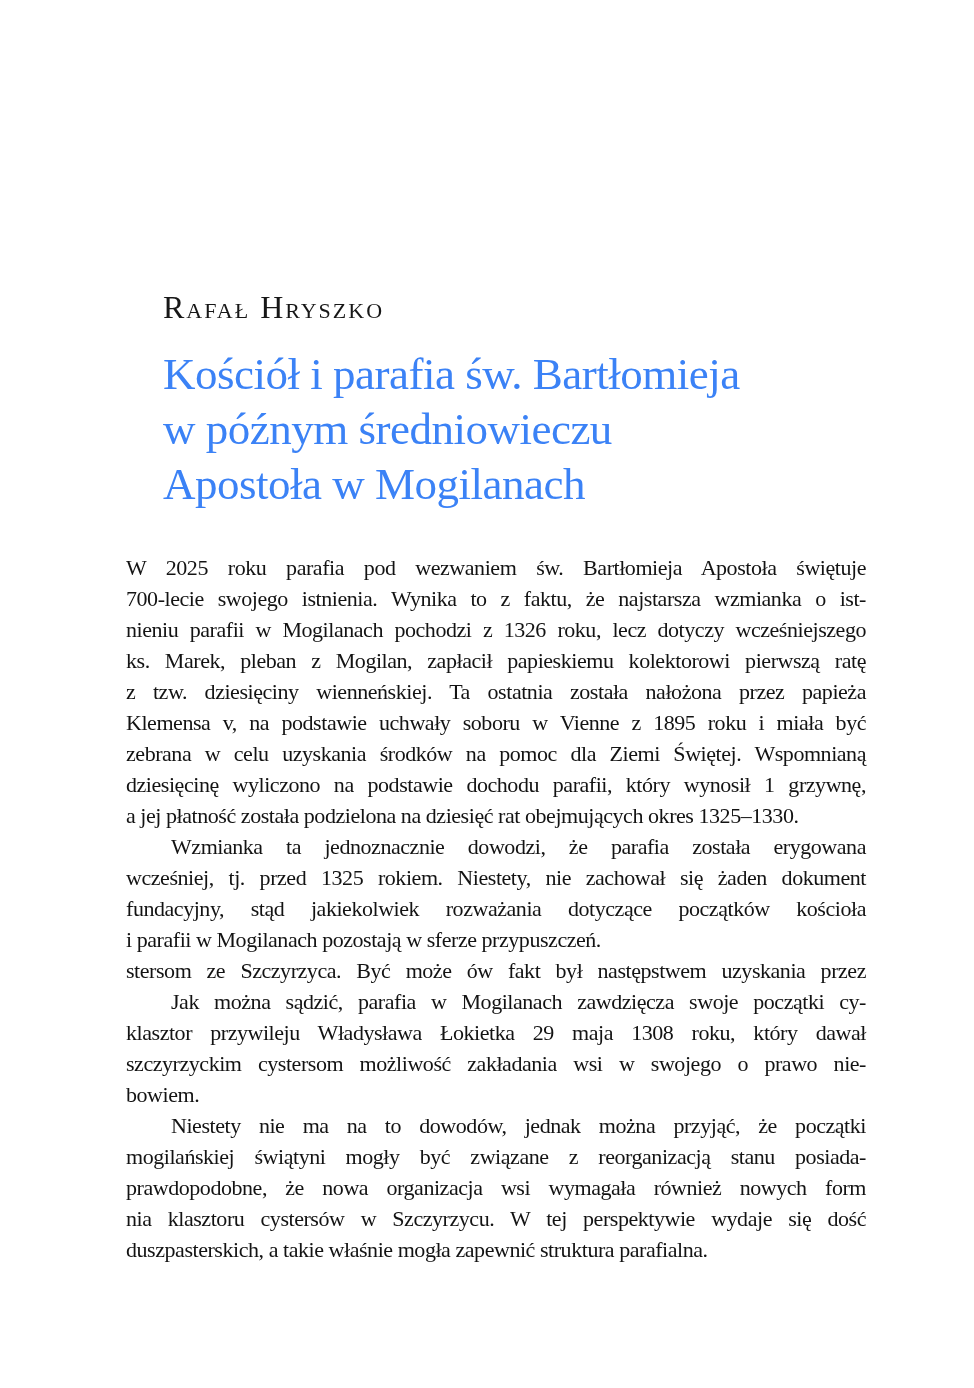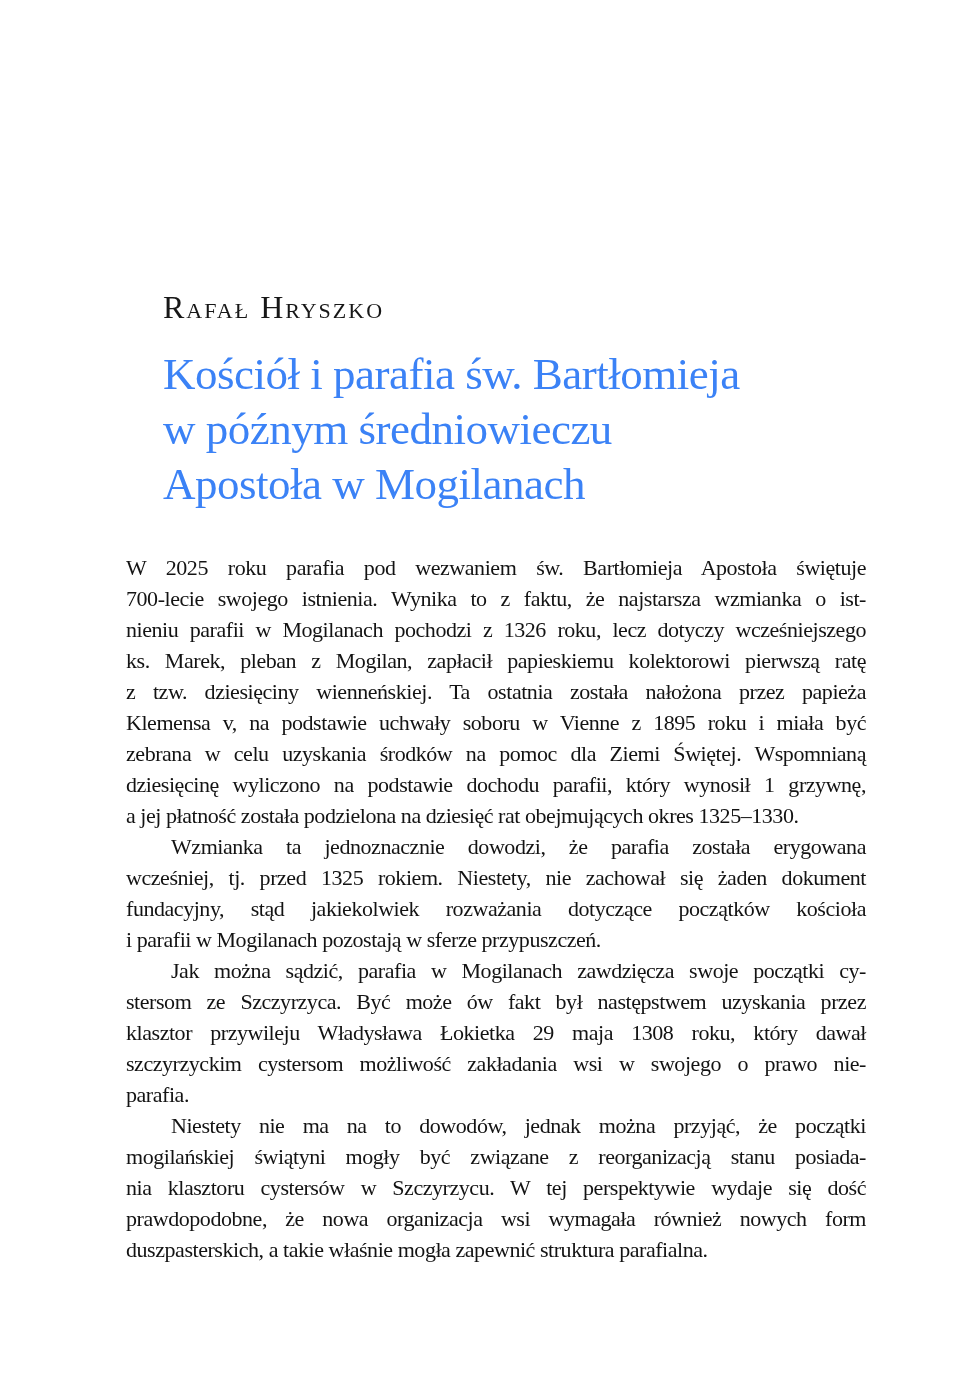--- a/index.html
+++ b/index.html
@@ -90,27 +90,27 @@
         <div class="line">dziesięcinę wyliczono na podstawie dochodu parafii, który wynosił 1 grzywnę,</div>
         <div class="line last">a jej płatność została podzielona na dziesięć rat obejmujących okres 1325–1330.</div>
       </div>
       <div class="paragraph">
         <div class="line indent">Wzmianka ta jednoznacznie dowodzi, że parafia została erygowana</div>
         <div class="line">wcześniej, tj. przed 1325 rokiem. Niestety, nie zachował się żaden dokument</div>
         <div class="line">fundacyjny, stąd jakiekolwiek rozważania dotyczące początków kościoła</div>
         <div class="line last">i parafii w Mogilanach pozostają w sferze przypuszczeń.</div>
       </div>
       <div class="paragraph">
+        <div class="line">stersom ze Szczyrzyca. Być może ów fakt był następstwem uzyskania przez</div>
         <div class="line indent">Jak można sądzić, parafia w Mogilanach zawdzięcza swoje początki cy-</div>
-        <div class="line">stersom ze Szczyrzyca. Być może ów fakt był następstwem uzyskania przez</div>
         <div class="line">klasztor przywileju Władysława Łokietka 29 maja 1308 roku, który dawał</div>
         <div class="line">szczyrzyckim cystersom możliwość zakładania wsi w swojego o prawo nie-</div>
-        <div class="line last">parafia.</div>
+        <div class="line last">bowiem.</div>
       </div>
       <div class="paragraph">
         <div class="line indent">Niestety nie ma na to dowodów, jednak można przyjąć, że początki</div>
         <div class="line">mogilańskiej świątyni mogły być związane z reorganizacją stanu posiada-</div>
+        <div class="line">prawdopodobne, że nowa organizacja wsi wymagała również nowych form</div>
         <div class="line">nia klasztoru cystersów w Szczyrzycu. W tej perspektywie wydaje się dość</div>
-        <div class="line">prawdopodobne, że nowa organizacja wsi wymagała również nowych form</div>
         <div class="line last">duszpasterskich, a takie właśnie mogła zapewnić struktura parafialna.</div>
       </div>
     </div>
 </div>
 
 </body></html>

